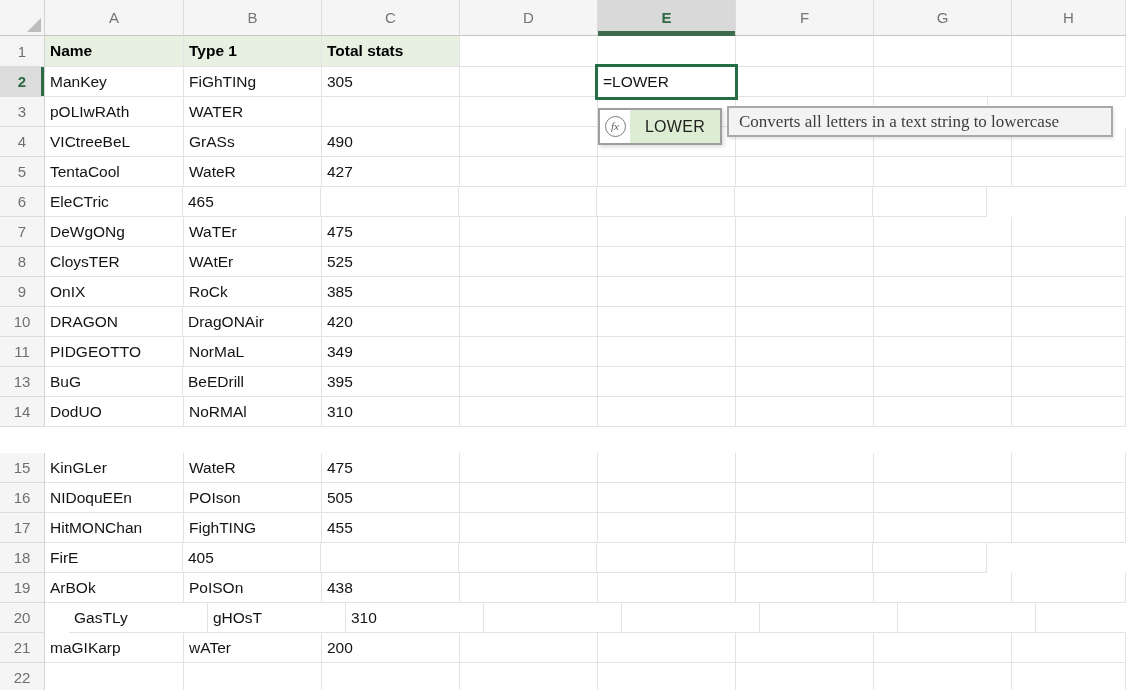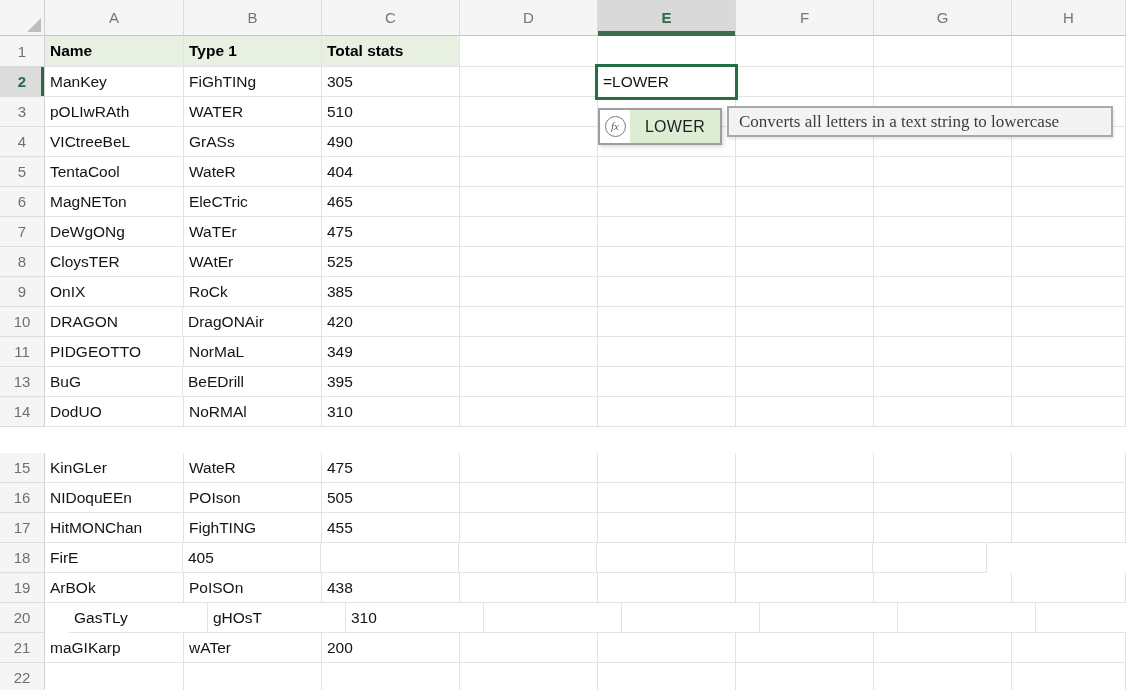--- a/index.html
+++ b/index.html
@@ -111,21 +111,20 @@
         <div class="cell" style="width: 138px;"></div>
         <div class="cell" style="width: 138px;"></div>
         <div class="cell" style="width: 138px;"></div>
         <div class="cell" style="width: 138px;"></div>
         <div class="cell" style="width: 114px;"></div>
       </div>
       <div class="row" style="height: 30px;">
         <div class="rowhdr">3</div>
         <div class="cell" style="width: 139px;">pOLIwRAth</div>
         <div class="cell" style="width: 138px;">WATER</div>
-        <div class="cell" style="width: 138px;">510</div>
         <div class="cell" style="width: 138px;"></div>
         <div class="cell" style="width: 138px;"></div>
         <div class="cell" style="width: 138px;"></div>
         <div class="cell" style="width: 138px;"></div>
         <div class="cell" style="width: 114px;"></div>
       </div>
       <div class="row" style="height: 30px;">
         <div class="rowhdr">4</div>
         <div class="cell" style="width: 139px;">VICtreeBeL</div>
         <div class="cell" style="width: 138px;">GrASs</div>
@@ -133,30 +132,29 @@
         <div class="cell" style="width: 138px;"></div>
         <div class="cell" style="width: 138px;"></div>
         <div class="cell" style="width: 138px;"></div>
         <div class="cell" style="width: 138px;"></div>
         <div class="cell" style="width: 114px;"></div>
       </div>
       <div class="row" style="height: 30px;">
         <div class="rowhdr">5</div>
         <div class="cell" style="width: 139px;">TentaCool</div>
         <div class="cell" style="width: 138px;">WateR</div>
-        <div class="cell" style="width: 138px;">404</div>
+        <div class="cell" style="width: 138px;">427</div>
         <div class="cell" style="width: 138px;"></div>
         <div class="cell" style="width: 138px;"></div>
         <div class="cell" style="width: 138px;"></div>
         <div class="cell" style="width: 138px;"></div>
         <div class="cell" style="width: 114px;"></div>
       </div>
       <div class="row" style="height: 30px;">
         <div class="rowhdr">6</div>
-        <div class="cell" style="width: 139px;">MagNETon</div>
         <div class="cell" style="width: 138px;">EleCTric</div>
         <div class="cell" style="width: 138px;">465</div>
         <div class="cell" style="width: 138px;"></div>
         <div class="cell" style="width: 138px;"></div>
         <div class="cell" style="width: 138px;"></div>
         <div class="cell" style="width: 138px;"></div>
         <div class="cell" style="width: 114px;"></div>
       </div>
       <div class="row" style="height: 30px;">
         <div class="rowhdr">7</div>

